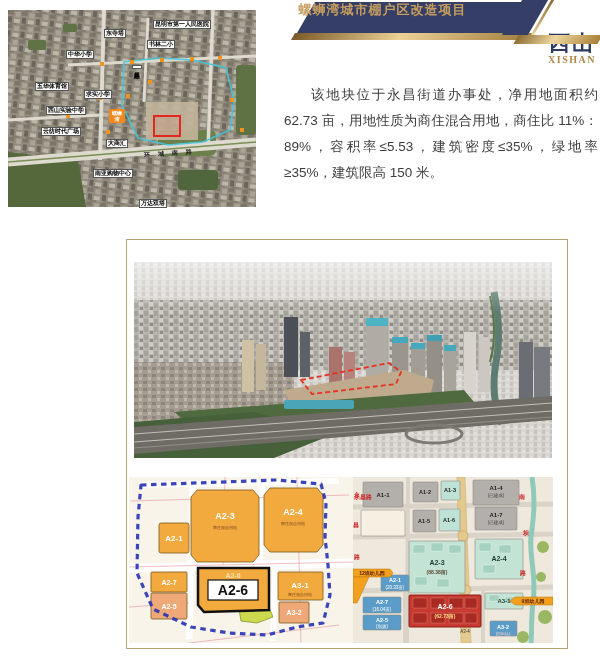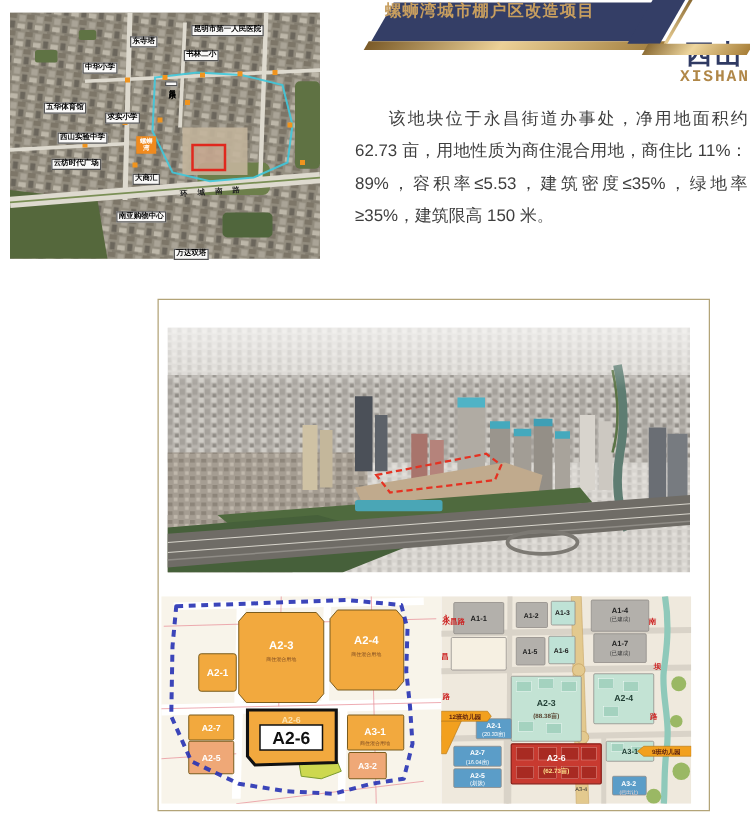--- a/index.html
+++ b/index.html
@@ -2,36 +2,36 @@
 <html><head>
 <meta charset="utf-8">
 <style>
   html,body{margin:0;padding:0;background:#fff;}
   .page{position:relative;width:600px;height:660px;background:#fff;overflow:hidden;
         font-family:"Liberation Sans",sans-serif;}
 
   
   .banner-navy{position:absolute;left:306px;top:2px;width:221px;height:31px;
                background:#343e66;transform:skewX(-30deg);}
-  .banner-text{position:absolute;left:308px;top:3px;width:230px;text-align:left;
+  .banner-text{position:absolute;left:284px;top:3px;width:230px;text-align:center;
                padding-right:33px;box-sizing:border-box;color:#c79e5f;font-weight:bold;
                font-size:13px;line-height:14.5px;letter-spacing:1px;
                font-family:"DejaVu Serif",serif;}
   .banner-goldstrip{position:absolute;left:293px;top:33px;width:239px;height:7px;
                transform:skewX(-30deg);
                background:linear-gradient(100deg,#7a5a28,#ecd197 45%,#9e7a3a);}
   .badge-navy{position:absolute;left:512px;top:0;width:26px;height:35px;
                background:#343e66;transform:skewX(-30deg);}
   .badge-goldline{position:absolute;left:541px;top:0;width:3px;height:35px;
                transform:skewX(-30deg);background:linear-gradient(#8a6a33,#ecd197);}
   .badge-text{position:absolute;left:544px;top:1px;width:56px;text-align:center;}
   .badge-cn{font-size:21px;font-weight:bold;color:#2f3a63;letter-spacing:2px;
                line-height:23px;font-family:"DejaVu Serif",serif;margin-top:30px;}
-  .badge-en{font-size:13px;font-weight:bold;color:#b08748;letter-spacing:1.5px;
-               font-family:Liberation Mono, monospace;}
+  .badge-en{font-size:10px;font-weight:bold;color:#b08748;letter-spacing:1.5px;
+               font-family:Liberation Serif, serif;}
   .badge-goldstrip{position:absolute;left:516px;top:35px;width:84px;height:9px;
                transform:skewX(-30deg);
                background:linear-gradient(100deg,#8a6a33,#eed69e 45%,#a87f38);}
 
   
   .desc{position:absolute;left:284px;top:82px;width:314px;font-size:13.5px;
         line-height:26px;color:#3e3e3e;text-align:justify;text-indent:2em;}
 
   
   .sat{position:absolute;left:8px;top:10px;width:248px;height:197px;}

